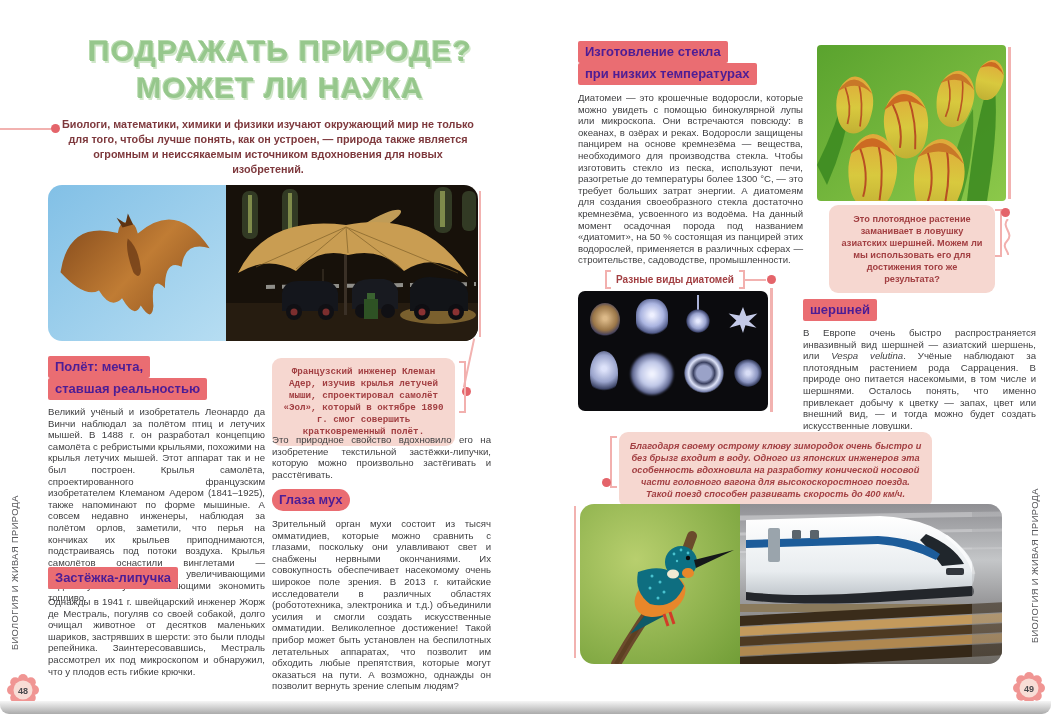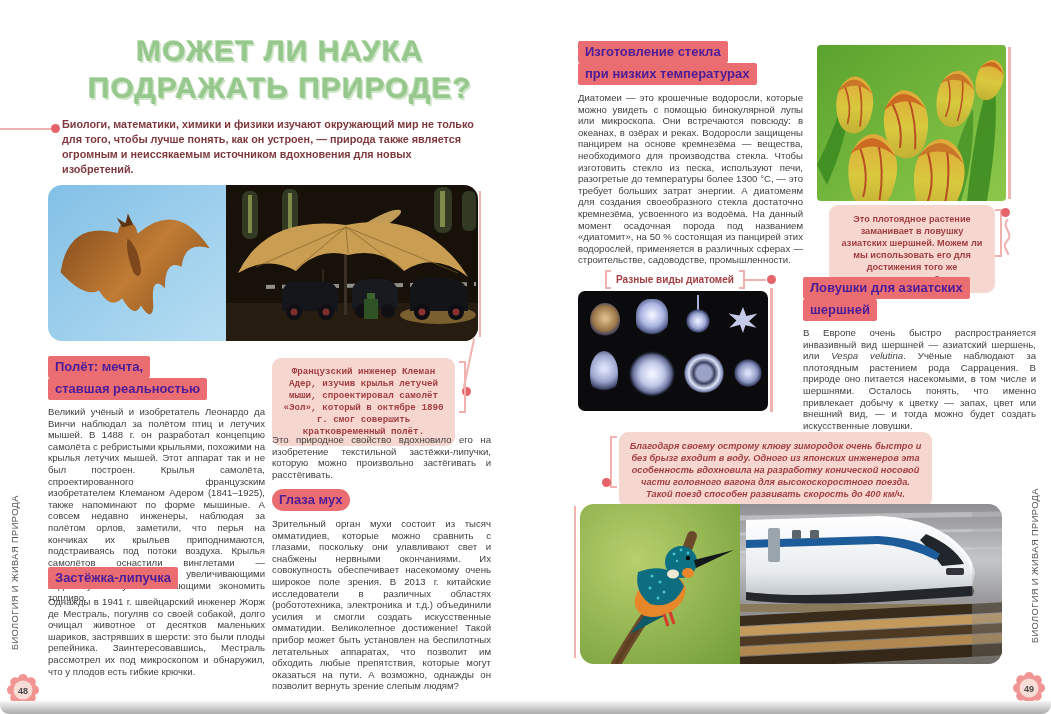--- a/index.html
+++ b/index.html
@@ -6,21 +6,21 @@
   .spread{position:relative;width:1051px;height:714px;background:#ffffff;overflow:hidden;
           font-family:"Liberation Sans",sans-serif;}
   .abs{position:absolute;}
 
   
   .gtitle{left:70px;top:32px;width:420px;text-align:center;font-weight:bold;font-size:30px;
           line-height:37px;letter-spacing:1px;color:#96c78c;
           text-shadow:1.5px 1.5px 0 #cfe6c8, -1px -1px 0 #b9dcb0;}
 
   
-  .intro{left:62px;top:117px;width:412px;font-weight:bold;font-size:10.8px;
+  .intro{left:62px;top:117px;width:412px;text-align:center;font-weight:bold;font-size:10.8px;
          line-height:15px;color:#7e393d;}
   .pline{background:#f2b2b0;}
   .dot{width:9px;height:9px;border-radius:50%;background:#e4646a;}
 
   
   .hline{background:#ea6d72;color:#4c1d95;font-weight:bold;font-size:13px;line-height:15px;
          padding:3px 7px 4px;border-radius:2px;white-space:nowrap;}
 
   
   .body{font-size:9.6px;line-height:11.6px;color:#3e3e40;text-align:justify;}
@@ -53,22 +53,22 @@
   .edge{left:0;right:0;bottom:0;height:13px;background:linear-gradient(#f6f6f6,#ababab);
         border-radius:0 0 9px 9px;}
   .it{font-style:italic;}
 </style>
 </head>
 <body>
 
 <div class="spread">
 
   <div class="abs gtitle">
+    <div>ПОДРАЖАТЬ ПРИРОДЕ?</div>
     <div>МОЖЕТ ЛИ НАУКА</div>
-    <div>ПОДРАЖАТЬ ПРИРОДЕ?</div>
   </div>
 
   <div class="abs pline" style="left:0;top:128px;width:51px;height:2px;"></div>
   <div class="abs dot" style="left:51px;top:124px;"></div>
   <div class="abs intro">Биологи, математики, химики и физики изучают окружающий мир не только для того, чтобы лучше понять, как он устроен, — природа также является огромным и неиссякаемым источником вдохновения для новых изобретений.</div>
 
   <div class="abs photo round-l" style="left:48px;top:185px;width:178px;height:156px;">
     <svg viewBox="0 0 178 156" preserveAspectRatio="none">
       <defs>
         <linearGradient id="sky" x1="0" y1="0" x2="1" y2="1">
@@ -254,21 +254,20 @@
 
   <div class="abs cap" style="left:829px;top:205px;width:148px;font-size:9.2px;">Это плотоядное растение заманивает в ловушку азиатских шершней. Можем ли мы использовать его для достижения того же результата?</div>
   <div class="abs bracket-r" style="left:995px;top:209px;height:44px;"></div>
   <div class="abs dot" style="left:1001px;top:208px;"></div>
   <div class="abs" style="left:998px;top:219px;">
     <svg width="20" height="36" viewBox="0 0 20 36">
         <path d="M10,0 C2,8 17,14 9,22 C3,28 11,32 10,36" stroke="#f2b0ae" stroke-width="2" fill="none"></path>
       </svg>
   </div>
 
-  <div class="abs hline" style="left:803px;top:277px;">Ловушки для азиатских</div>
   <div class="abs hline" style="left:803px;top:299px;">шершней</div>
   <div class="abs body" style="left:803px;top:327px;width:233px;"><span>В Европе очень быстро распространяется инвазивный вид шершней — азиатский шершень, или </span><span class="it">Vespa velutina</span><span>. Учёные наблюдают за плотоядным растением рода Саррацения. В природе оно питается насекомыми, в том числе и шершнями. Осталось понять, что именно привлекает добычу к цветку — запах, цвет или внешний вид, — и тогда можно будет создать искусственные ловушки.</span></div>
 
   <div class="abs cap" style="left:619px;top:432px;width:295px;font-size:9.2px;font-style:italic;">Благодаря своему острому клюву зимородок очень быстро и без брызг входит в воду. Одного из японских инженеров эта особенность вдохновила на разработку конической носовой части головного вагона для высокоскоростного поезда. Такой поезд способен развивать скорость до 400 км/ч.</div>
   <div class="abs bracket-l" style="left:610px;top:436px;height:48px;"></div>
   <div class="abs dot" style="left:602px;top:478px;"></div>
   <div class="abs pline" style="left:574px;top:506px;width:2px;height:152px;"></div>
 
   <div class="abs photo round-l" style="left:580px;top:504px;width:160px;height:160px;">
     <svg viewBox="0 0 160 160" preserveAspectRatio="none">

